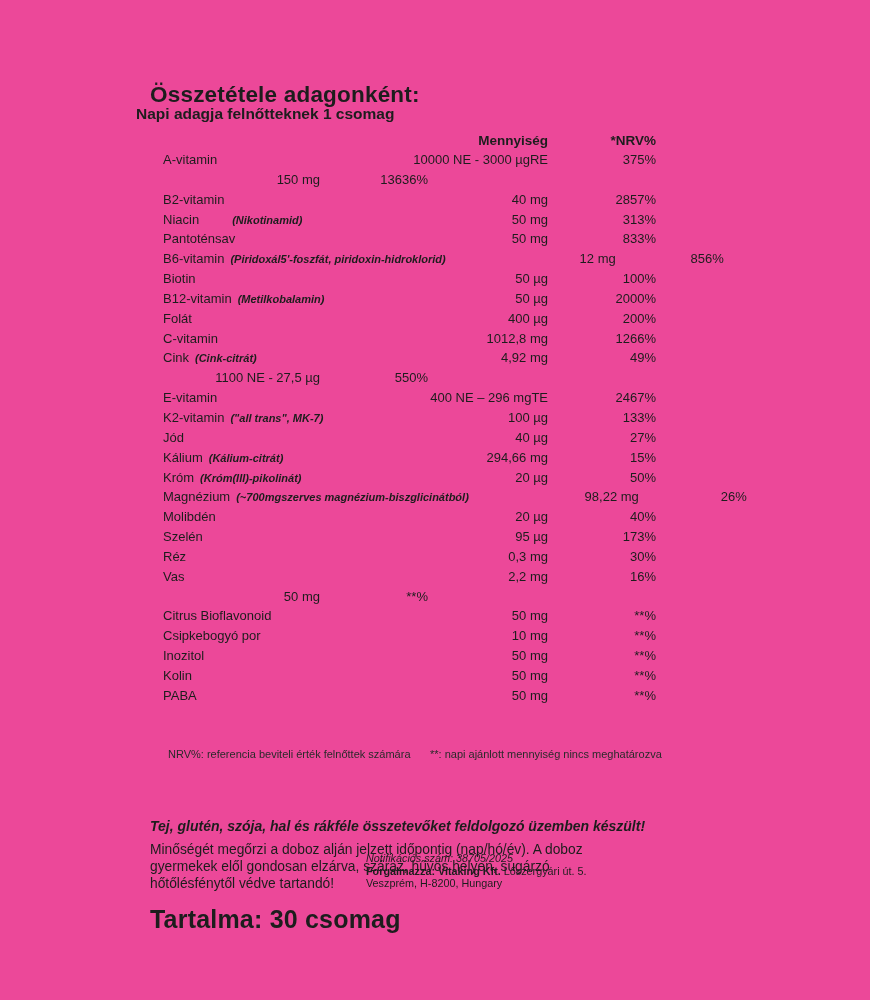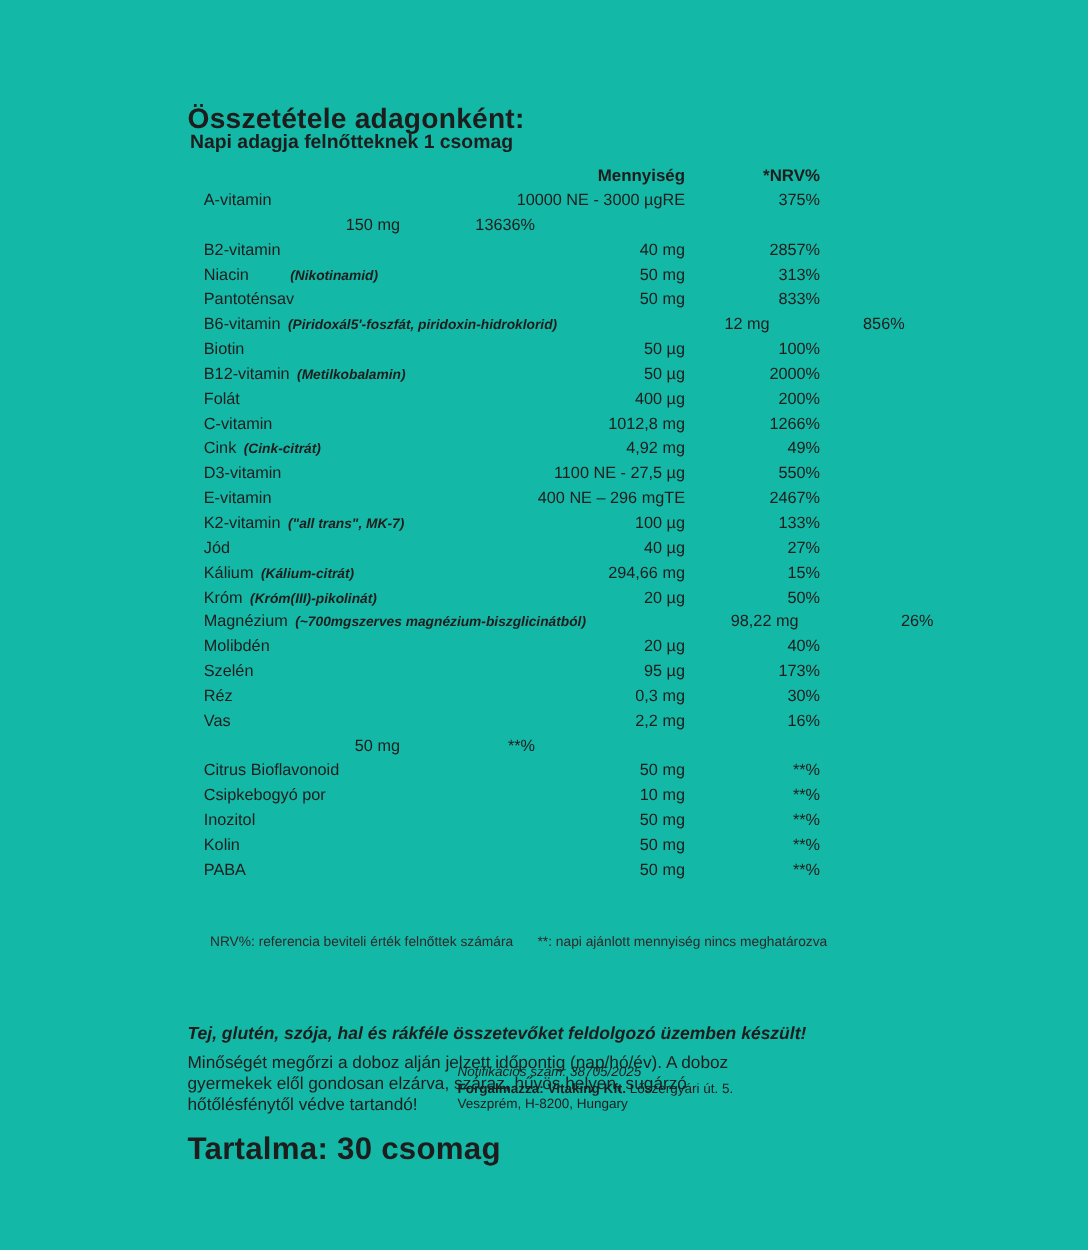--- a/index.html
+++ b/index.html
@@ -1,30 +1,30 @@
 <!DOCTYPE html>
 <html><head>
 <meta charset="utf-8">
 <style>
   html, body { margin:0; padding:0; background:#ffffff; }
   .page {
     position:relative;
     width:870px; height:1000px;
-    background:#14b8a6;
+    background:#ec4899;
     color:#1d1d1d;
     font-family:"Liberation Sans", sans-serif;
     overflow:hidden;
   }
   .title {
     position:absolute; left:150px; top:84px;
     font-size:22.5px; font-weight:bold; line-height:1;
     letter-spacing:0.2px; margin:0;
   }
   .subtitle {
-    position:absolute; left:152px; top:106px;
+    position:absolute; left:136px; top:106px;
     font-size:15.5px; font-weight:bold; line-height:1; margin:0;
   }
   .thead {
     position:absolute; left:150px; top:134px; width:506px;
     display:flex; font-weight:bold; font-size:13.5px; line-height:1;
   }
   .rows { position:absolute; left:150px; top:150px; width:506px; }
   .trow { display:flex; align-items:baseline; height:19.85px; line-height:19.85px; }
   .cell-name { flex:1 1 auto; padding-left:13px; font-size:13px; white-space:nowrap; overflow:visible; }
   .cell-amt { flex:0 0 170px; width:170px; text-align:right; font-size:13px; white-space:nowrap; }
@@ -124,21 +124,20 @@
         <span class="cell-name"><span>C-vitamin</span></span>
         <span class="cell-amt">1012,8 mg</span>
         <span class="cell-nrv">1266%</span>
       </div>
       <div class="trow">
         <span class="cell-name"><span>Cink</span><span class="sub">(Cink-citrát)</span></span>
         <span class="cell-amt">4,92 mg</span>
         <span class="cell-nrv">49%</span>
       </div>
       <div class="trow">
-        <span class="cell-name"><span>D3-vitamin</span></span>
         <span class="cell-amt">1100 NE - 27,5 µg</span>
         <span class="cell-nrv">550%</span>
       </div>
       <div class="trow">
         <span class="cell-name"><span>E-vitamin</span></span>
         <span class="cell-amt">400 NE – 296 mgTE</span>
         <span class="cell-nrv">2467%</span>
       </div>
       <div class="trow">
         <span class="cell-name"><span>K2-vitamin</span><span class="sub">("all trans", MK-7)</span></span>

